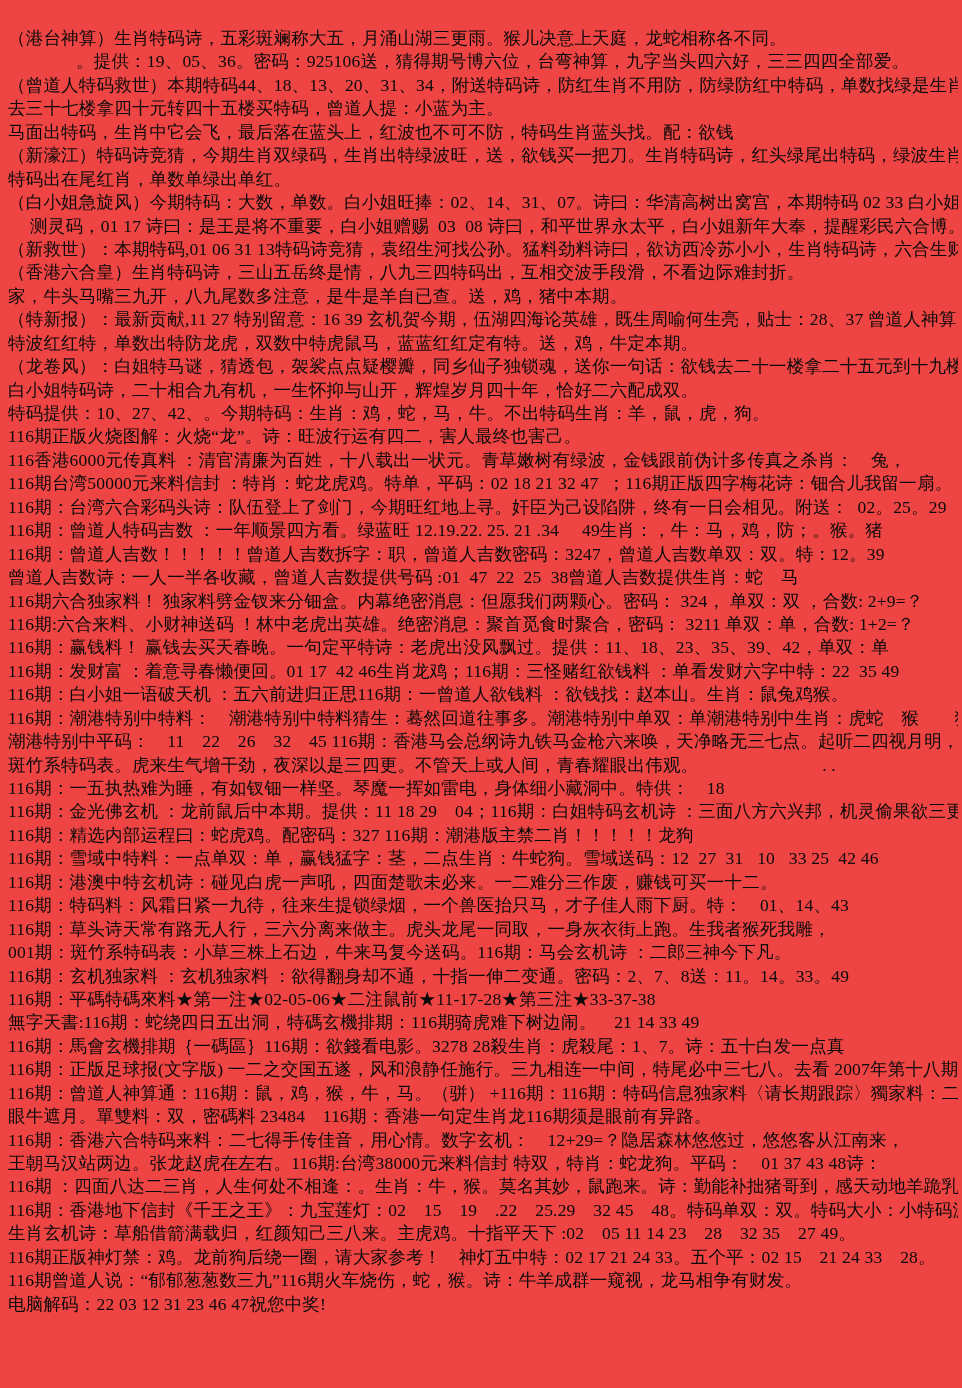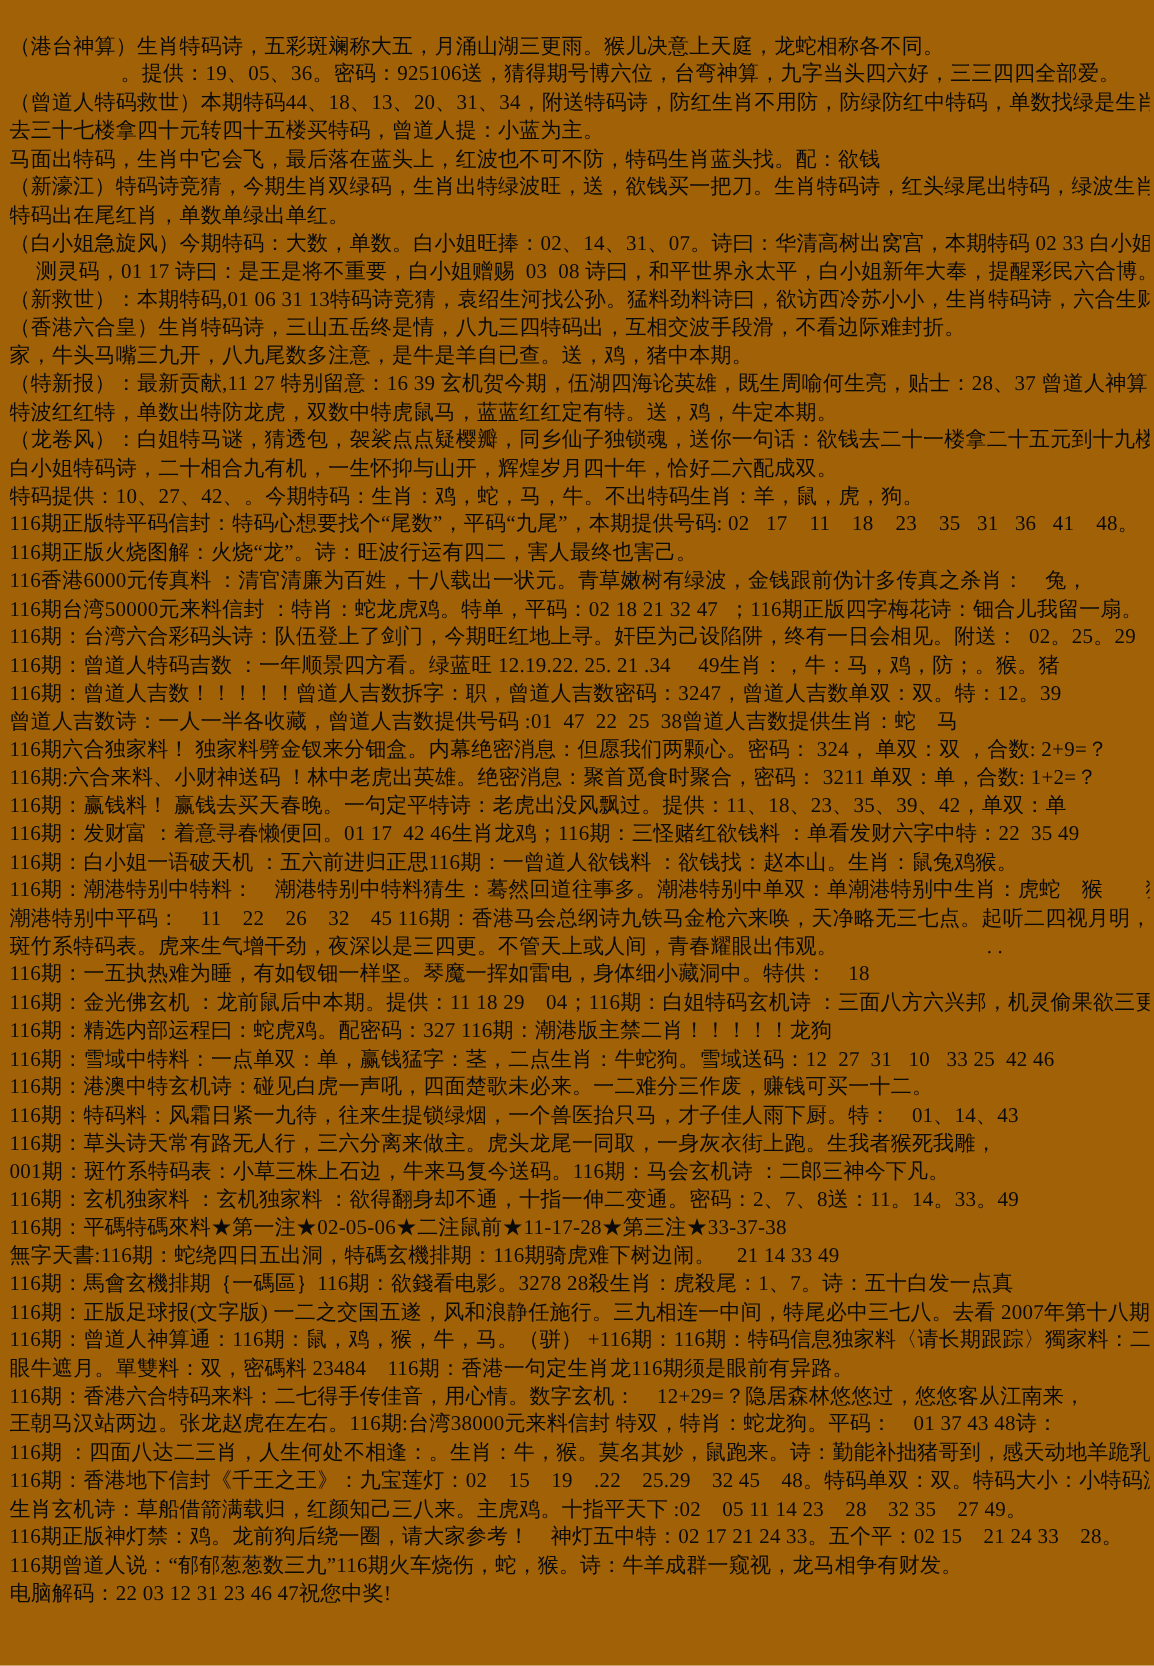--- a/index.html
+++ b/index.html
@@ -10,57 +10,56 @@
   body {
     width: 962px;
     height: 1388px;
     overflow: hidden;
   }
   .doc-page {
     box-sizing: border-box;
     width: 962px;
     height: 1388px;
     padding: 27px 4px 0 8px;
-    background: #a16207;
+    background: #ef4444;
     color: #0a0a0a;
     font-family: "Liberation Serif", "DejaVu Serif", serif;
     font-size: 17.5px;
     font-weight: 500;
   }
   .line {
     height: 23.45px;
     line-height: 23.45px;
     white-space: pre;
     overflow: hidden;
     letter-spacing: 0.2px;
   }
 </style>
 </head>
 <body>
 
 <div class="doc-page">
   <div>
       <div class="line">（港台神算）生肖特码诗，五彩斑斓称大五，月涌山湖三更雨。猴儿决意上天庭，龙蛇相称各不同。</div>
-      <div class="line" style="padding-left: 68px; text-align: center;">。提供：19、05、36。密码：925106送，猜得期号博六位，台弯神算，九字当头四六好，三三四四全部爱。</div>
+      <div class="line" style="padding-left: 68px;">。提供：19、05、36。密码：925106送，猜得期号博六位，台弯神算，九字当头四六好，三三四四全部爱。</div>
       <div class="line">（曾道人特码救世）本期特码44、18、13、20、31、34，附送特码诗，防红生肖不用防，防绿防红中特码，单数找绿是生肖，牛头</div>
       <div class="line">去三十七楼拿四十元转四十五楼买特码，曾道人提：小蓝为主。</div>
       <div class="line">马面出特码，生肖中它会飞，最后落在蓝头上，红波也不可不防，特码生肖蓝头找。配：欲钱</div>
       <div class="line">（新濠江）特码诗竞猜，今期生肖双绿码，生肖出特绿波旺，送，欲钱买一把刀。生肖特码诗，红头绿尾出特码，绿波生肖今期定，</div>
       <div class="line">特码出在尾红肖，单数单绿出单红。</div>
       <div class="line">（白小姐急旋风）今期特码：大数，单数。白小姐旺捧：02、14、31、07。诗曰：华清高树出窝宫，本期特码 02 33 白小姐预</div>
       <div class="line" style="padding-left: 22px;">测灵码，01 17 诗曰：是王是将不重要，白小姐赠赐  03  08 诗曰，和平世界永太平，白小姐新年大奉，提醒彩民六合博。</div>
       <div class="line">（新救世）：本期特码,01 06 31 13特码诗竞猜，袁绍生河找公孙。猛料劲料诗曰，欲访西冷苏小小，生肖特码诗，六合生财益万</div>
       <div class="line">（香港六合皇）生肖特码诗，三山五岳终是情，八九三四特码出，互相交波手段滑，不看边际难封折。</div>
       <div class="line">家，牛头马嘴三九开，八九尾数多注意，是牛是羊自已查。送，鸡，猪中本期。</div>
       <div class="line">（特新报）：最新贡献,11 27 特别留意：16 39 玄机贺今期，伍湖四海论英雄，既生周喻何生亮，贴士：28、37 曾道人神算，蓝红</div>
       <div class="line">特波红红特，单数出特防龙虎，双数中特虎鼠马，蓝蓝红红定有特。送，鸡，牛定本期。</div>
       <div class="line">（龙卷风）：白姐特马谜，猜透包，袈裟点点疑樱瓣，同乡仙子独锁魂，送你一句话：欲钱去二十一楼拿二十五元到十九楼买特码。</div>
       <div class="line">白小姐特码诗，二十相合九有机，一生怀抑与山开，辉煌岁月四十年，恰好二六配成双。</div>
       <div class="line">特码提供：10、27、42、。今期特码：生肖：鸡，蛇，马，牛。不出特码生肖：羊，鼠，虎，狗。</div>
-      <div class="line">116期正版特平码信封：特码心想要找个“尾数”，平码“九尾”，本期提供号码: 02   17    11    18    23    35   31   36   41    48。</div>
       <div class="line">116期正版火烧图解：火烧“龙”。诗：旺波行运有四二，害人最终也害己。</div>
       <div class="line">116香港6000元传真料 ：清官清廉为百姓，十八载出一状元。青草嫩树有绿波，金钱跟前伪计多传真之杀肖：　兔，</div>
       <div class="line">116期台湾50000元来料信封 ：特肖：蛇龙虎鸡。特单，平码：02 18 21 32 47  ；116期正版四字梅花诗：钿合儿我留一扇。</div>
       <div class="line">116期：台湾六合彩码头诗：队伍登上了剑门，今期旺红地上寻。奸臣为己设陷阱，终有一日会相见。附送：  02。25。29</div>
       <div class="line">116期：曾道人特码吉数 ：一年顺景四方看。绿蓝旺 12.19.22. 25. 21 .34     49生肖：，牛：马，鸡，防；。猴。猪</div>
       <div class="line">116期：曾道人吉数！！！！！曾道人吉数拆字：职，曾道人吉数密码：3247，曾道人吉数单双：双。特：12。39</div>
       <div class="line">曾道人吉数诗：一人一半各收藏，曾道人吉数提供号码 :01  47  22  25  38曾道人吉数提供生肖：蛇　马</div>
       <div class="line">116期六合独家料！ 独家料劈金钗来分钿盒。内幕绝密消息：但愿我们两颗心。密码： 324， 单双：双 ，合数: 2+9=？</div>
       <div class="line">116期:六合来料、小财神送码 ！林中老虎出英雄。绝密消息：聚首觅食时聚合，密码： 3211 单双：单，合数: 1+2=？</div>
       <div class="line">116期：赢钱料！ 赢钱去买天春晚。一句定平特诗：老虎出没风飘过。提供：11、18、23、35、39、42，单双：单</div>

